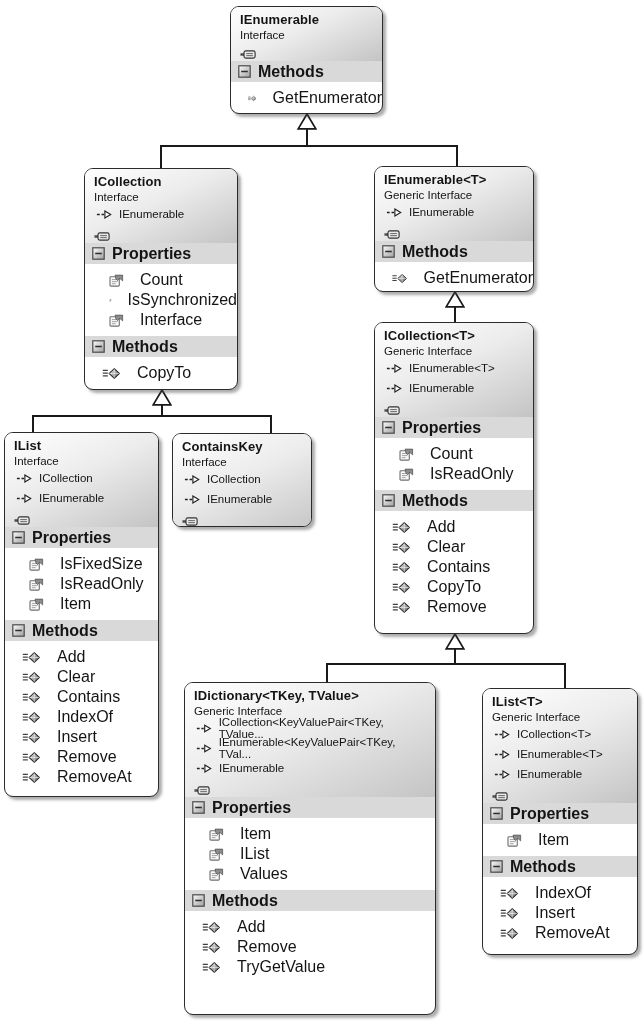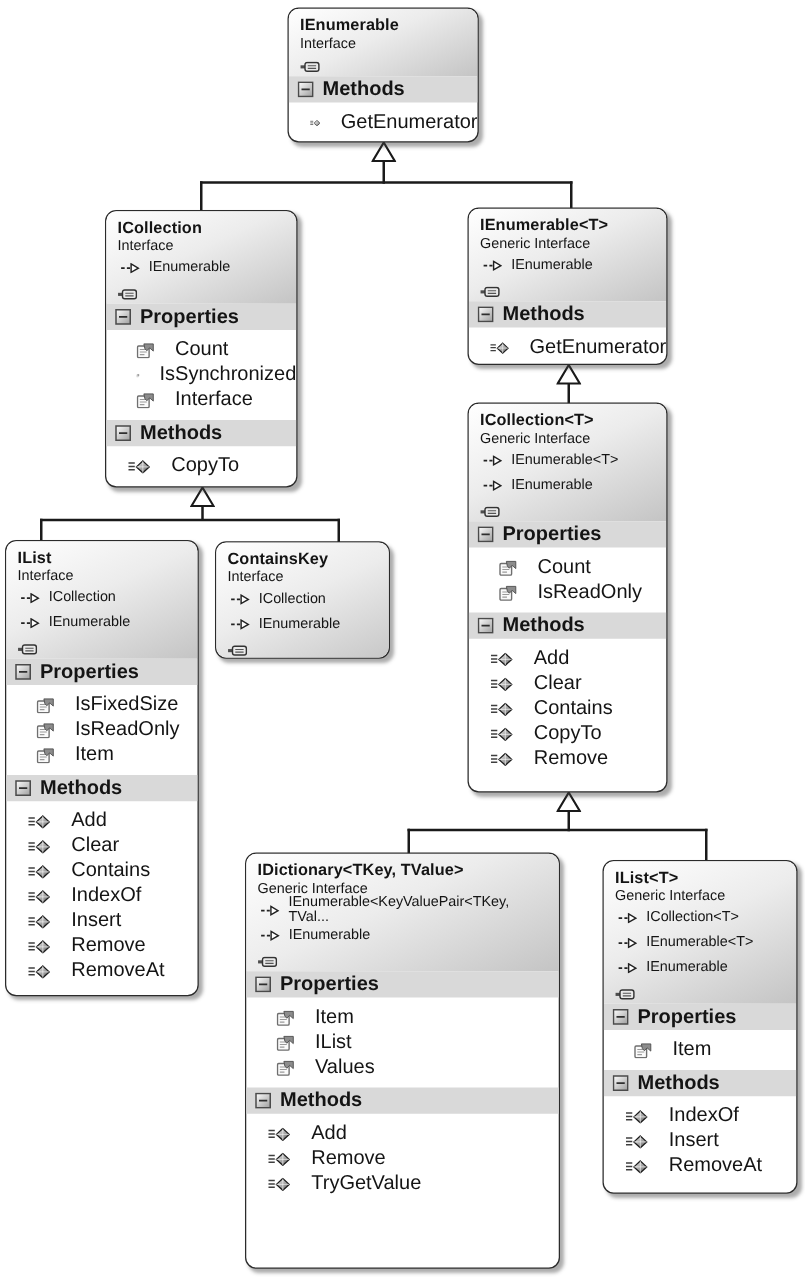--- a/index.html
+++ b/index.html
@@ -406,28 +406,34 @@
             <use href="#s-arrow"></use>
           </svg>
         <span>IEnumerable</span>
       </div>
       <div class="chevron"><svg width="16" height="9">
             <use href="#s-chev"></use>
           </svg></div>
     </div>
   </div>
 
-  <div class="box" style="left:196px;top:682px;width:252px;height:333px">
+  <div class="box" style="left:184px;top:682px;width:252px;height:333px">
     <div class="hdr">
       <div class="title">IDictionary&lt;TKey, TValue&gt;</div>
       <div class="subtitle">Generic Interface</div>
       <div class="base">
         <svg width="16" height="9">
             <use href="#s-arrow"></use>
           </svg>
+        <span>ICollection&lt;KeyValuePair&lt;TKey, TValue...</span>
+      </div>
+      <div class="base">
+        <svg width="16" height="9">
+            <use href="#s-arrow"></use>
+          </svg>
         <span>IEnumerable&lt;KeyValuePair&lt;TKey, TVal...</span>
       </div>
       <div class="base">
         <svg width="16" height="9">
             <use href="#s-arrow"></use>
           </svg>
         <span>IEnumerable</span>
       </div>
       <div class="chevron"><svg width="16" height="9">
             <use href="#s-chev"></use>

